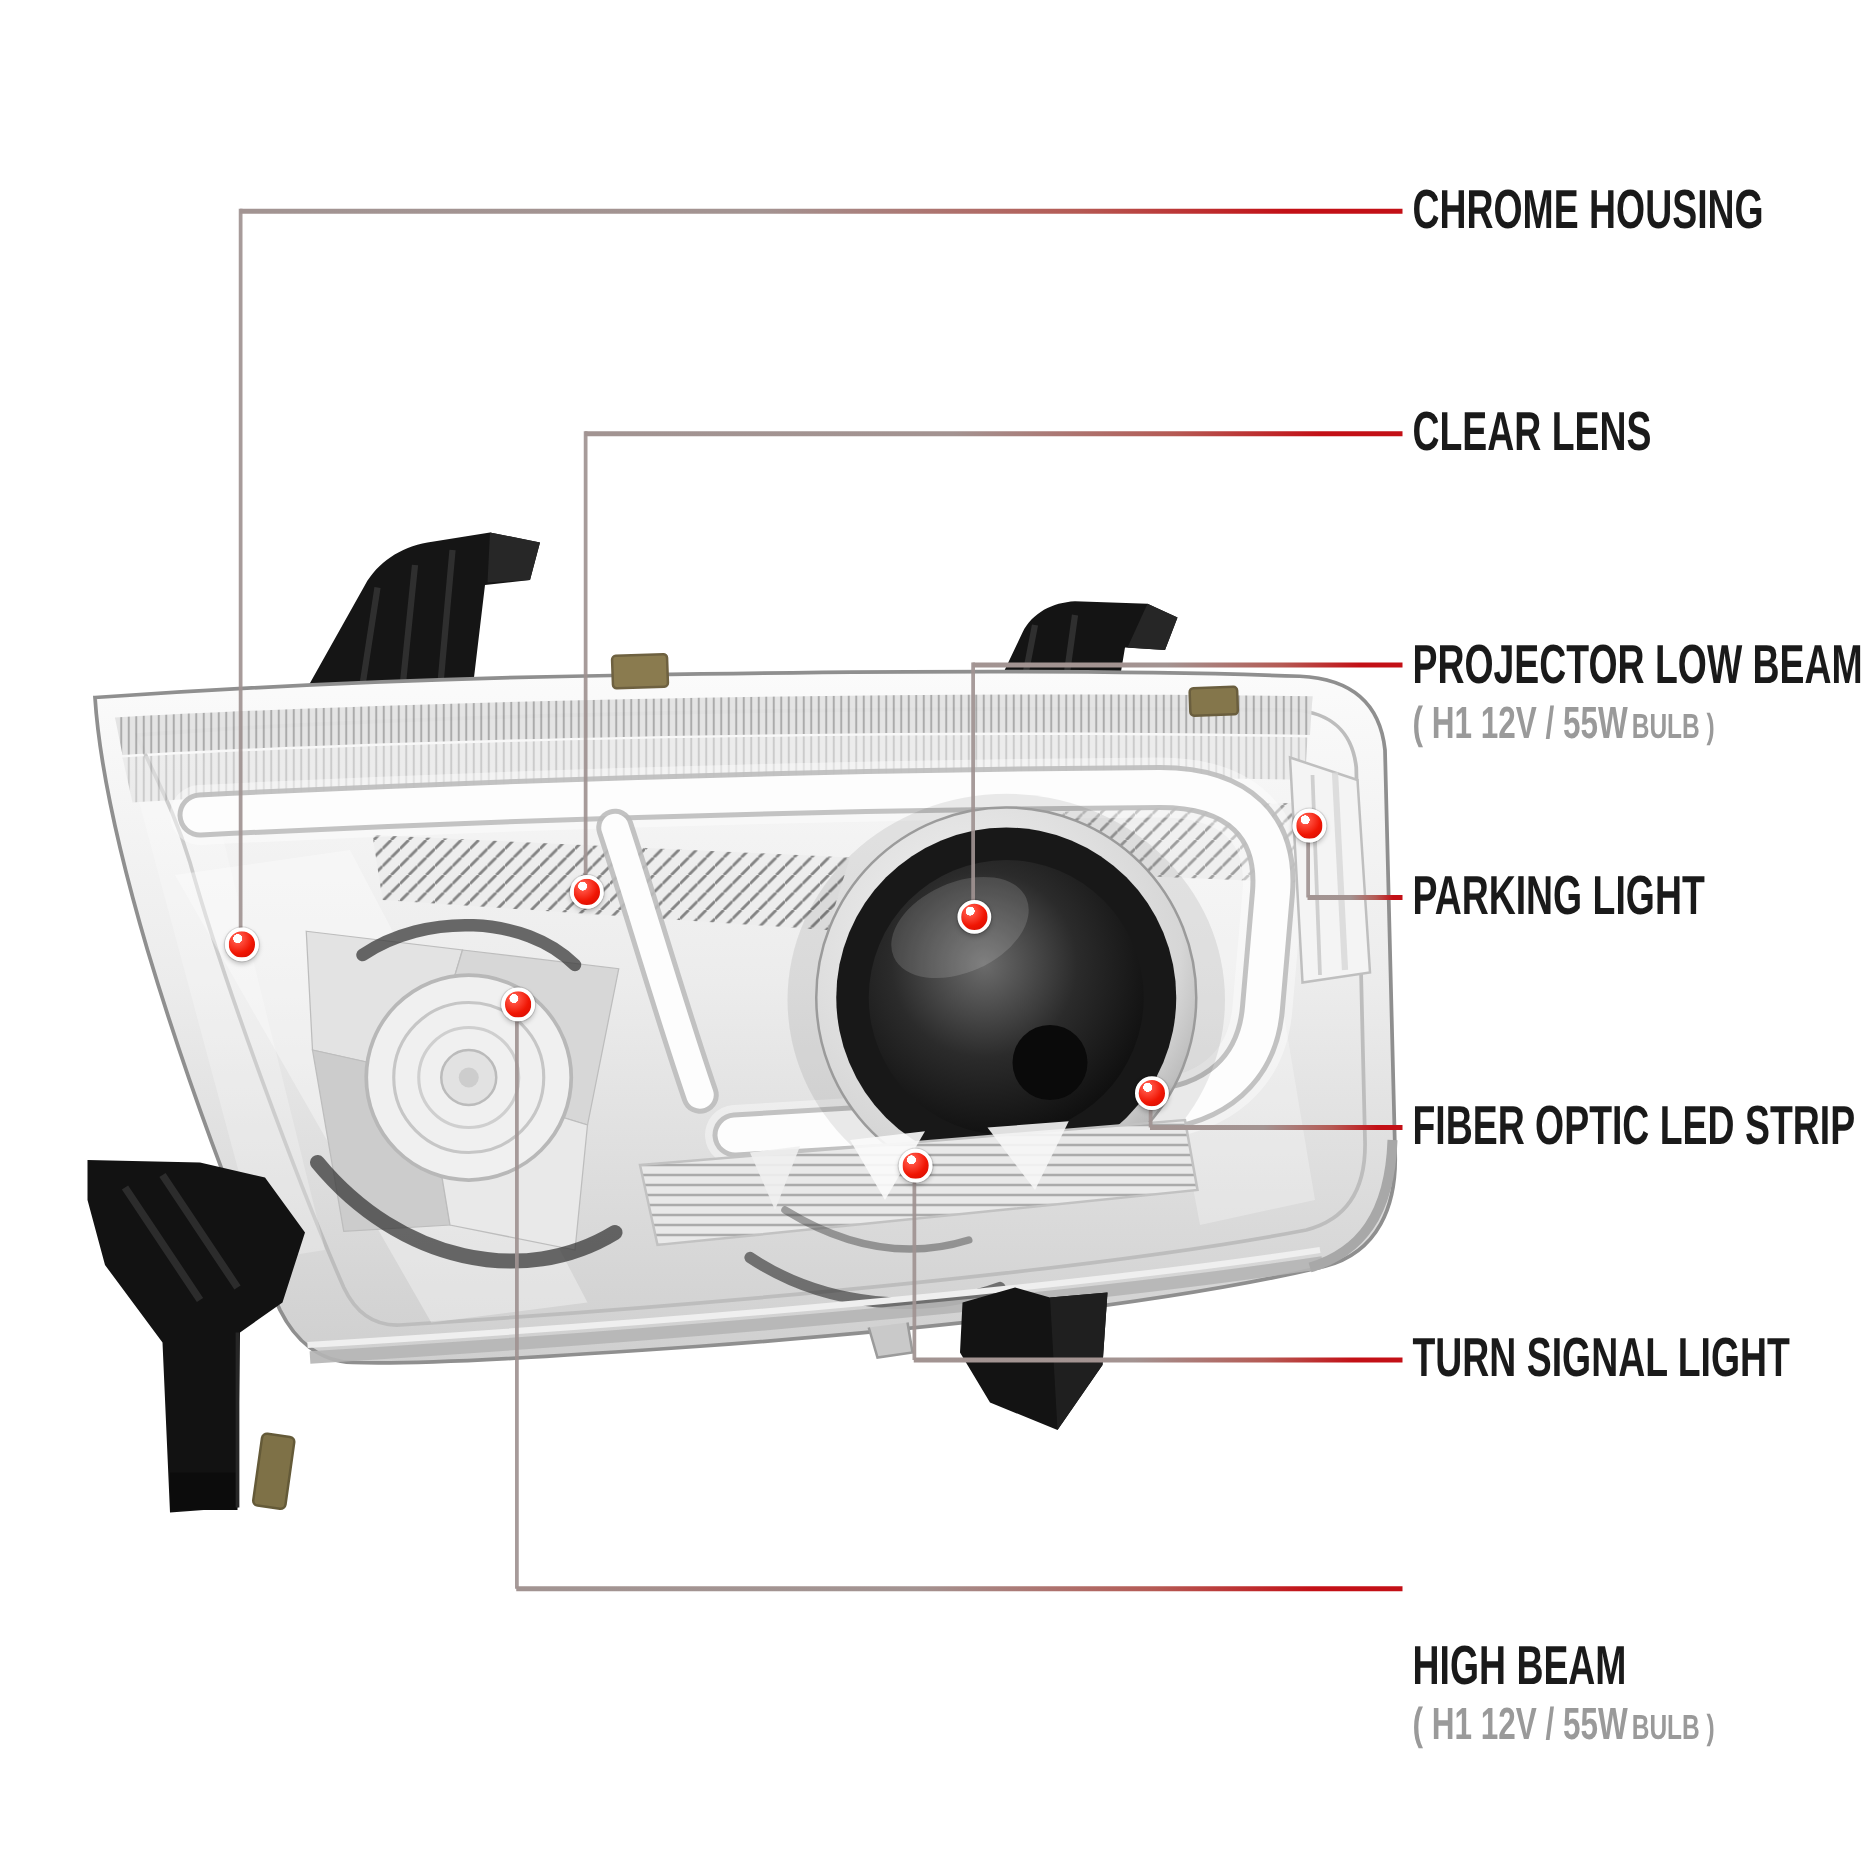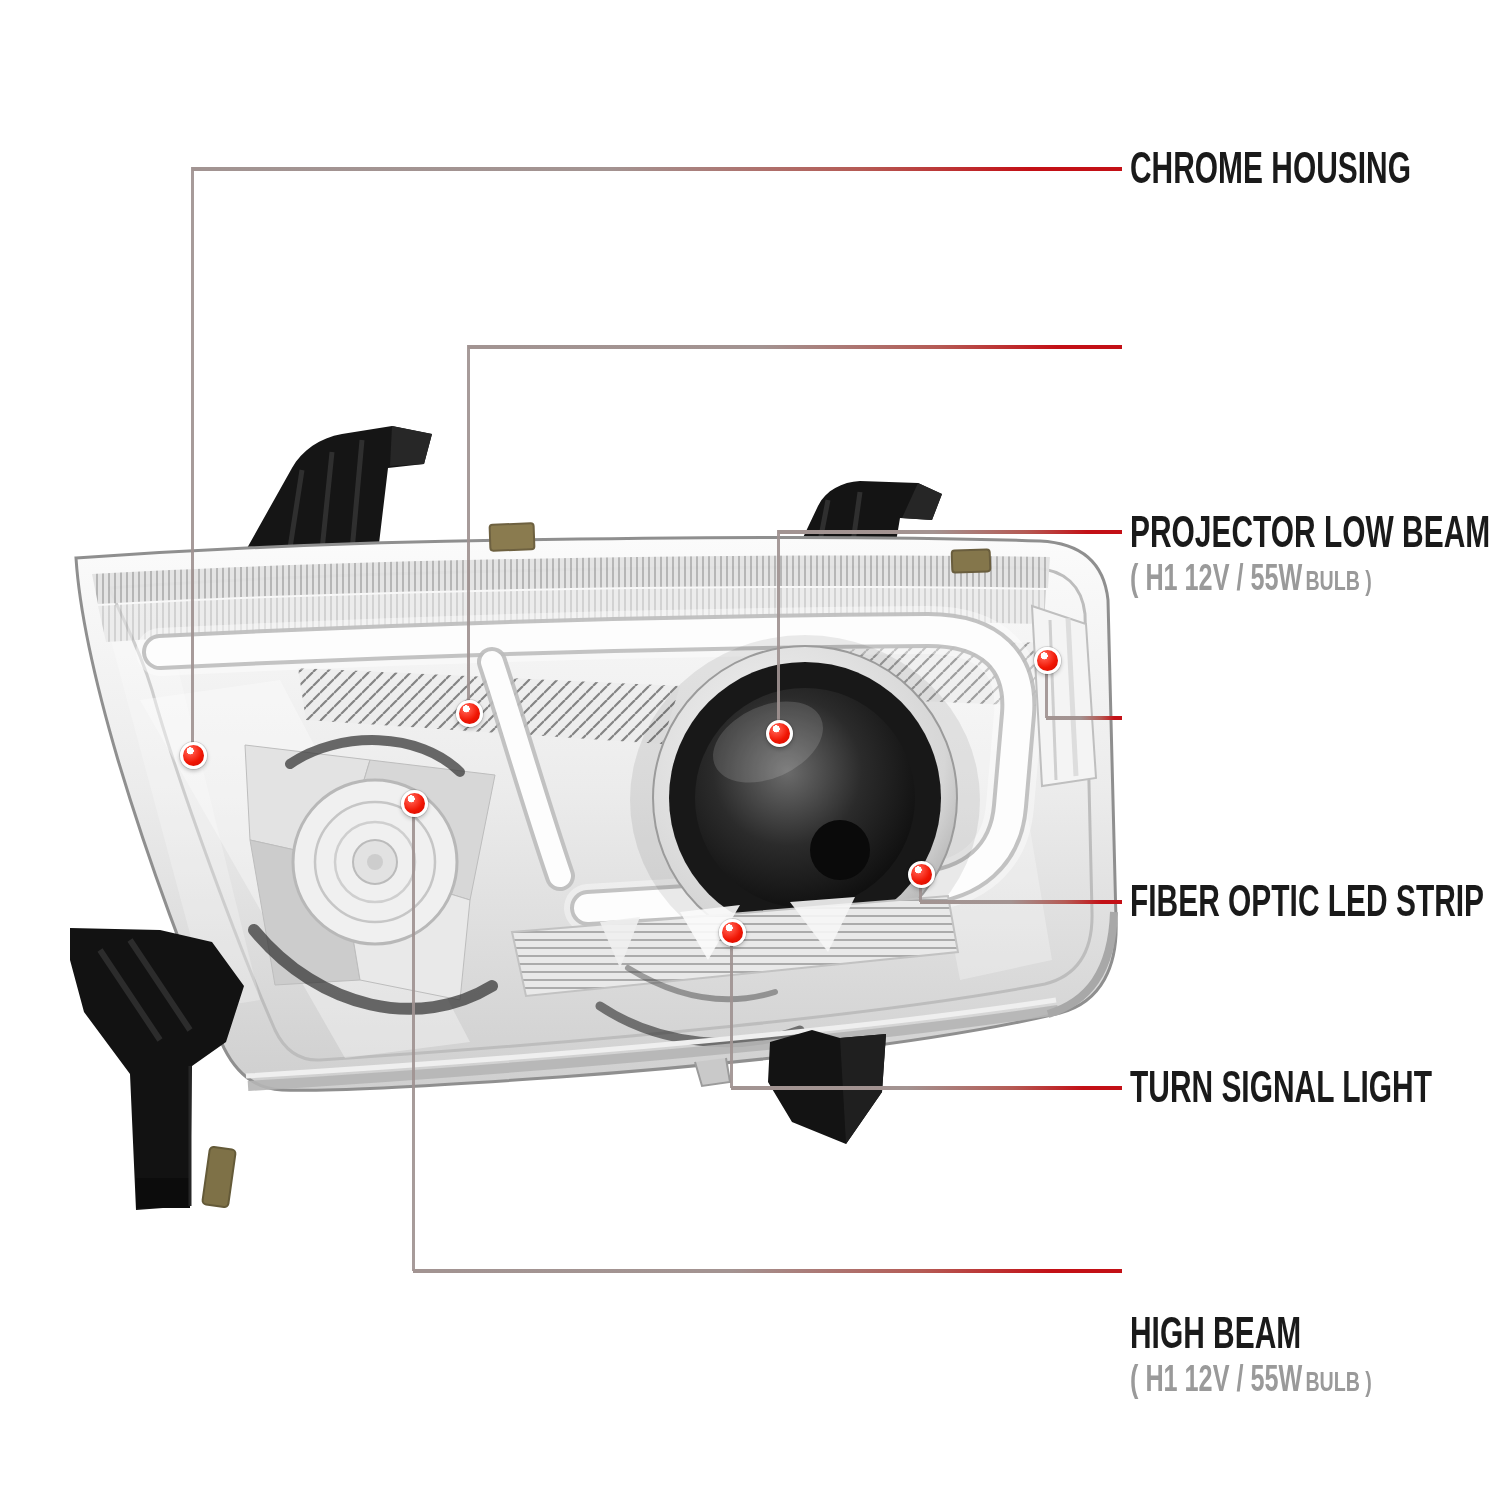--- a/index.html
+++ b/index.html
@@ -278,37 +278,43 @@
   <div class="vline c0-v"></div>
   <div class="hline c0-h"></div>
   <div class="dot c0-d"></div>
   <div class="label single c0-l">
     <span class="main">CHROME HOUSING</span>
   </div>
 
   <div class="vline c1-v"></div>
   <div class="hline c1-h"></div>
   <div class="dot c1-d"></div>
+  <div class="label single c1-l">
+    <span class="main">CLEAR LENS</span>
+  </div>
 
   <div class="vline c2-v"></div>
   <div class="hline c2-h"></div>
   <div class="dot c2-d"></div>
   <div class="label c2-l">
     <span class="main">PROJECTOR LOW BEAM</span>
     <span class="subline">
       <span class="subwrap">
         <span class="sub">( H1  12V / 55W</span>
         <span class="sub-small">BULB )</span>
       </span>
     </span>
   </div>
 
   <div class="vline c3-v"></div>
   <div class="hline c3-h"></div>
   <div class="dot c3-d"></div>
+  <div class="label single c3-l">
+    <span class="main">PARKING LIGHT</span>
+  </div>
 
   <div class="vline c4-v"></div>
   <div class="hline c4-h"></div>
   <div class="dot c4-d"></div>
   <div class="label single c4-l">
     <span class="main">FIBER OPTIC LED STRIP</span>
   </div>
 
   <div class="vline c5-v"></div>
   <div class="hline c5-h"></div>

